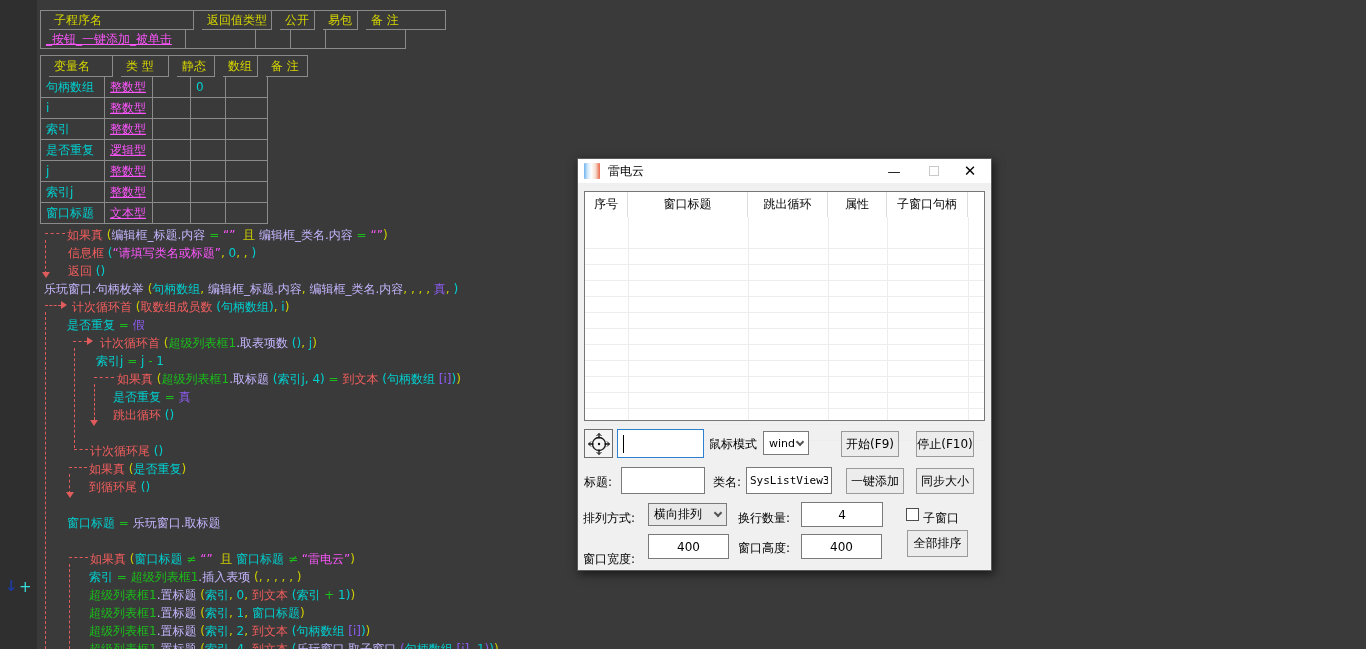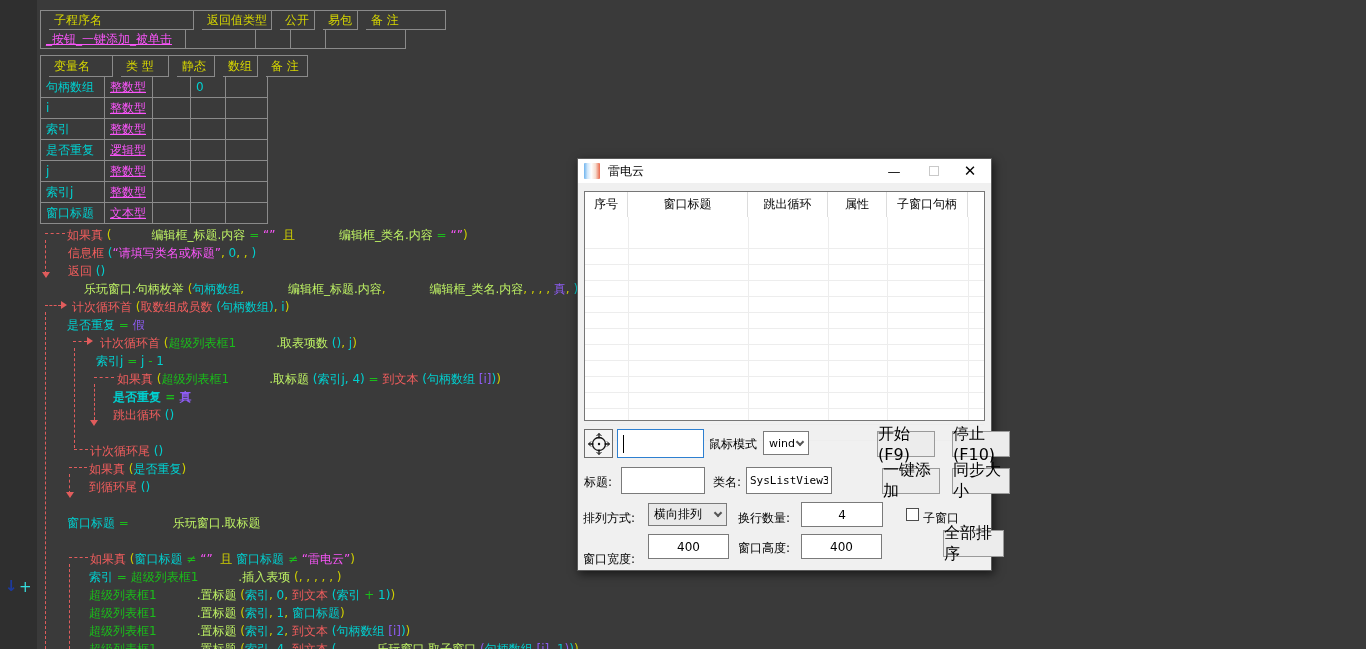--- a/index.html
+++ b/index.html
@@ -11,21 +11,21 @@
 
   
   .tbl{position:absolute;border-left:1px solid #8a8a8a;border-top:1px solid #8a8a8a;font-size:12px;}
   .trow{display:flex;}
   .tcell{border-right:1px solid #8a8a8a;border-bottom:1px solid #8a8a8a;padding:0 0 0 5px;display:flex;align-items:center;white-space:nowrap;overflow:hidden;}
   .hdr .tcell{color:#d6d600;margin-left:8px;}
   .c-cyan{color:#00cfcf;} .c-magu{color:#fa55fa;text-decoration:underline;}
 
   
   .code-line{position:absolute;height:18px;line-height:18px;font-size:12px;white-space:pre;}
-  .cr{color:#f25d5d;} .co{color:#bef264;margin-left:40px;} .cc{color:#00cfcf;} .cg{color:#1abd1a;}
+  .cr{color:#f25d5d;} .co{color:#c4b5fd;} .cc{color:#00cfcf;} .cg{color:#1abd1a;}
   .cm{color:#fa55fa;} .cy{color:#cfcf00;} .cp{color:#8d5cf2;}
   .gv{position:absolute;width:0;border-left:1px dashed #e05c5c;}
   .gh{position:absolute;height:0;border-top:1px dashed #e05c5c;}
   .tri-d{position:absolute;width:0;height:0;border-left:4px solid transparent;border-right:4px solid transparent;border-top:6px solid #e05c5c;}
   .tri-r{position:absolute;width:0;height:0;border-top:4px solid transparent;border-bottom:4px solid transparent;border-left:6px solid #e05c5c;}
 
   
   .dialog{position:absolute;left:577px;top:158px;width:415px;height:413px;background:#f0f0f0;border:1px solid #5a5a5a;box-shadow:2px 3px 9px rgba(0,0,0,.6);}
   .titlebar{position:absolute;left:0;top:0;width:100%;height:24px;background:#ffffff;display:flex;align-items:center;}
   .app-icon{width:16px;height:16px;margin:0 8px 0 6px;border-radius:1px;
@@ -34,21 +34,21 @@
   .cap-btn{position:absolute;top:0;width:34px;height:24px;display:flex;align-items:center;justify-content:center;font-size:13px;color:#000;}
   .cap-min{right:80px;} .cap-max{right:40px;} .cap-close{right:4px;font-size:15px;}
   .max-glyph{width:10px;height:10px;border:1px solid #c9c9c9;}
 
   .listview{position:absolute;left:6px;top:32px;width:401px;height:230px;background:#fff;border:1px solid #767676;}
   .lv-hcell{position:absolute;top:0;height:25px;display:flex;align-items:center;justify-content:center;font-size:12px;color:#000;border-right:1px solid #dcdcdc;}
   .lv-row{position:absolute;left:0;width:100%;height:16px;border-bottom:1px solid #ededed;}
   .lv-col{position:absolute;top:25px;bottom:0;width:0;border-left:1px solid #ededed;}
 
   .lbl{position:absolute;font-size:12px;color:#000;white-space:nowrap;}
-  .btn{position:absolute;background:#ececec;border:1px solid #9a9a9a;font-size:16px;color:#000;display:flex;align-items:center;justify-content:center;cursor:default;margin-left:36px;}
+  .btn{position:absolute;background:#ececec;border:1px solid #9a9a9a;font-size:12px;color:#000;display:flex;align-items:center;justify-content:center;cursor:default;}
   .inp{position:absolute;background:#fff;border:1px solid #7a7a7a;font-size:12px;color:#000;padding:0 3px;outline:none;}
   .inp-center{text-align:center;}
   .mono{font-family:"DejaVu Sans Mono",monospace;font-size:11px;}
   .combo{position:absolute;background:#fff;border:1px solid #7a7a7a;display:flex;align-items:center;justify-content:space-between;padding:0 5px;font-size:11px;color:#000;}
   .chev{width:6px;height:6px;border-right:2px solid #555;border-bottom:2px solid #555;transform:rotate(45deg);margin-top:-3px;}
   .spy-btn{position:absolute;left:6px;top:270px;width:29px;height:29px;background:#f4f4f4;border:1px solid #6e6e6e;display:flex;align-items:center;justify-content:center;}
   .spy-input{position:absolute;left:39px;top:270px;width:87px;height:29px;background:#fff;border:1px solid #2d7fd0;}
   .caret{position:absolute;left:5px;top:5px;width:1px;height:18px;background:#000;}
   .cb{position:absolute;left:328px;top:349px;width:13px;height:13px;background:#fff;border:1px solid #4d4d4d;}
 </style>
@@ -161,21 +161,21 @@
   <div id="code-area">
       <div class="code-line" style="left: 67px; top: 226px;"><span class="cr">如果真 </span><span class="cy">(</span><span class="co">编辑框_标题.内容</span><span class="cg"> = </span><span class="cm">“”</span><span class="cy">  且 </span><span class="co">编辑框_类名.内容</span><span class="cg"> = </span><span class="cm">“”</span><span class="cy">)</span></div>
       <div class="code-line" style="left: 68px; top: 244px;"><span class="cr">信息框 </span><span class="cc">(</span><span class="cm">“请填写类名或标题”</span><span class="cy">, </span><span class="cc">0</span><span class="cy">, , </span><span class="cc">)</span></div>
       <div class="code-line" style="left: 68px; top: 262px;"><span class="cr">返回 </span><span class="cc">()</span></div>
       <div class="code-line" style="left: 44px; top: 280px;"><span class="co">乐玩窗口.句柄枚举 </span><span class="cy">(</span><span class="cc">句柄数组</span><span class="cy">, </span><span class="co">编辑框_标题.内容</span><span class="cy">, </span><span class="co">编辑框_类名.内容</span><span class="cy">, , , , </span><span class="cp">真</span><span class="cy">, </span><span class="cc">)</span></div>
       <div class="code-line" style="left: 72px; top: 298px;"><span class="cr">计次循环首 </span><span class="cy">(</span><span class="cr">取数组成员数 </span><span class="cc">(句柄数组)</span><span class="cy">, </span><span class="cc">i</span><span class="cy">)</span></div>
       <div class="code-line" style="left: 67px; top: 316px;"><span class="cc">是否重复</span><span class="cg"> = </span><span class="cp">假</span></div>
       <div class="code-line" style="left: 100px; top: 334px;"><span class="cr">计次循环首 </span><span class="cy">(</span><span class="cg">超级列表框1</span><span class="co">.取表项数 </span><span class="cc">()</span><span class="cy">, </span><span class="cc">j</span><span class="cy">)</span></div>
       <div class="code-line" style="left: 96px; top: 352px;"><span class="cc">索引j</span><span class="cg"> = </span><span class="cc">j</span><span class="cg"> - </span><span class="cc">1</span></div>
       <div class="code-line" style="left: 117px; top: 370px;"><span class="cr">如果真 </span><span class="cy">(</span><span class="cg">超级列表框1</span><span class="co">.取标题 </span><span class="cc">(索引j, 4)</span><span class="cg"> = </span><span class="cr">到文本 </span><span class="cc">(句柄数组 </span><span class="cp">[i]</span><span class="cc">)</span><span class="cy">)</span></div>
-      <div class="code-line" style="left: 113px; top: 388px; font-weight: bold;"><span class="cc">是否重复</span><span class="cg"> = </span><span class="cp">真</span></div>
+      <div class="code-line" style="left: 113px; top: 388px;"><span class="cc">是否重复</span><span class="cg"> = </span><span class="cp">真</span></div>
       <div class="code-line" style="left: 113px; top: 406px;"><span class="cr">跳出循环 </span><span class="cc">()</span></div>
       <div class="code-line" style="left: 90px; top: 442px;"><span class="cr">计次循环尾 </span><span class="cc">()</span></div>
       <div class="code-line" style="left: 89px; top: 460px;"><span class="cr">如果真 </span><span class="cy">(</span><span class="cc">是否重复</span><span class="cy">)</span></div>
       <div class="code-line" style="left: 89px; top: 478px;"><span class="cr">到循环尾 </span><span class="cc">()</span></div>
       <div class="code-line" style="left: 67px; top: 514px;"><span class="cc">窗口标题</span><span class="cg"> = </span><span class="co">乐玩窗口.取标题</span></div>
       <div class="code-line" style="left: 90px; top: 550px;"><span class="cr">如果真 </span><span class="cy">(</span><span class="cc">窗口标题</span><span class="cg"> ≠ </span><span class="cm">“”</span><span class="cy">  且 </span><span class="cc">窗口标题</span><span class="cg"> ≠ </span><span class="cm">“雷电云”</span><span class="cy">)</span></div>
       <div class="code-line" style="left: 89px; top: 568px;"><span class="cc">索引</span><span class="cg"> = </span><span class="cg">超级列表框1</span><span class="co">.插入表项 </span><span class="cy">(, , , , , )</span></div>
       <div class="code-line" style="left: 89px; top: 586px;"><span class="cg">超级列表框1</span><span class="co">.置标题 </span><span class="cy">(</span><span class="cc">索引</span><span class="cy">, </span><span class="cc">0</span><span class="cy">, </span><span class="cr">到文本 </span><span class="cc">(索引</span><span class="cg"> + </span><span class="cc">1)</span><span class="cy">)</span></div>
       <div class="code-line" style="left: 89px; top: 604px;"><span class="cg">超级列表框1</span><span class="co">.置标题 </span><span class="cy">(</span><span class="cc">索引</span><span class="cy">, </span><span class="cc">1</span><span class="cy">, </span><span class="cc">窗口标题</span><span class="cy">)</span></div>
       <div class="code-line" style="left: 89px; top: 622px;"><span class="cg">超级列表框1</span><span class="co">.置标题 </span><span class="cy">(</span><span class="cc">索引</span><span class="cy">, </span><span class="cc">2</span><span class="cy">, </span><span class="cr">到文本 </span><span class="cc">(句柄数组 </span><span class="cp">[i]</span><span class="cc">)</span><span class="cy">)</span></div>

